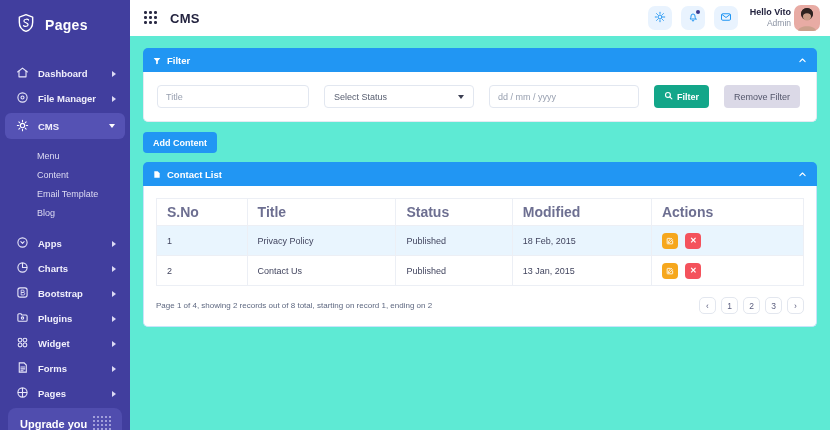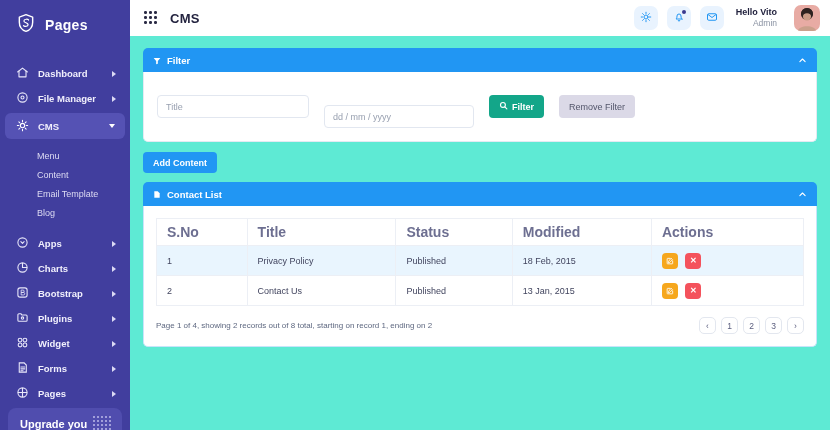--- a/index.html
+++ b/index.html
@@ -32,36 +32,36 @@
   .dots9 i { width:2.5px; height:2.5px; border-radius:50%; background:#2b2b45; }
   .page-title { font-size:13px; font-weight:bold; color:#23233f; margin-left:12px; letter-spacing:.3px; }
   .topbar-right { margin-left:auto; display:flex; align-items:center; }
   .search-box { position:relative; width:126px; }
   .search-box svg { position:absolute; left:7px; top:6px; }
   .search-input { width:100%; height:23px; border:1px solid #e7ebf2; border-radius:5px; padding:0 6px 0 24px; font-size:9px; color:#3f4254; outline:none; font-family:inherit; }
   .search-input::placeholder { color:#98a0b0; }
   .icon-btn { width:24px; height:24px; border:none; border-radius:7px; background:#e9f3fe; margin-left:9px; display:flex; align-items:center; justify-content:center; cursor:pointer; position:relative; }
   .badge-dot { position:absolute; top:4px; right:5px; width:4px; height:4px; border-radius:50%; background:#3b3a8f; }
   .user { display:flex; align-items:center; margin-left:12px; cursor:pointer; }
-  .user-text { text-align:right; margin-right:17px; line-height:1.25; }
+  .user-text { text-align:right; margin-right:3px; line-height:1.25; }
   .user-name { display:block; font-size:9px; font-weight:bold; color:#23233f; }
   .user-role { display:block; font-size:8.5px; color:#8b93a3; }
   .avatar { width:26px; height:26px; border-radius:7px; overflow:hidden; }
 
   
   .content { flex:1; background:#5eead4; padding:12px 13px; overflow:hidden; }
   .card { border-radius:5px; }
   .card-header { height:24px; background:#2196f3; border-radius:5px 5px 0 0; display:flex; align-items:center; padding:0 10px; color:#fff; cursor:pointer; }
   .card-header .hdr-title { font-size:9.5px; font-weight:bold; margin-left:6px; }
   .card-header .chev { margin-left:auto; }
   .filter-body { background:#fff; border:1px solid #e4eaf3; border-top:none; border-radius:0 0 5px 5px; padding:13px; display:flex; align-items:center; gap:15px; }
   .f-input { height:23px; border:1px solid #e2e7f0; border-radius:4px; padding:0 8px; font-size:9px; color:#3f4254; outline:none; font-family:inherit; }
   .f-input::placeholder { color:#98a0b0; }
   .f-title { width:152px; }
-  .f-date { width:150px;margin-top:20px; }
+  .f-date { width:150px; }
   .f-select { width:150px; height:23px; border:1px solid #e2e7f0; border-radius:4px; padding:0 9px; font-size:9px; color:#5a6072; display:flex; align-items:center; justify-content:space-between; cursor:pointer; background:#fff; }
   .sel-caret { width:0; height:0; border-left:3px solid transparent; border-right:3px solid transparent; border-top:4px solid #3c3f52; }
   .btn { border:none; border-radius:4px; font-family:inherit; font-size:9px; font-weight:bold; cursor:pointer; height:23px; display:inline-flex; align-items:center; justify-content:center; }
   .btn-filter { background:#13a689; color:#fff; padding:0 10px; gap:4px; }
   .btn-remove { background:#dbd9e7; color:#53566b; padding:0 10px; font-weight:normal; }
   .btn-add { background:#2196f3; color:#fff; height:21px; padding:8px 10px; margin:10px 0 9px 0; }
 
   .list-body { background:#fff; border:1px solid #c9e4fa; border-top:none; border-radius:0 0 5px 5px; padding:12px; }
   table { width:100%; border-collapse:collapse; }
   th, td { border:1px solid #eceff5; padding:0 10px; text-align:left; }
@@ -288,20 +288,24 @@
           <span><svg width="8" height="8" viewBox="0 0 24 24" fill="#fff">
                 <path d="M2 3 H22 L14.5 12 V20 L9.5 22 V12 Z"></path>
               </svg></span>
           <span class="hdr-title">Filter</span>
           <span class="chev"><svg width="9" height="9" viewBox="0 0 24 24" fill="none" stroke="#fff" stroke-width="3" stroke-linecap="round" stroke-linejoin="round">
                 <path d="M5 15 L12 8 L19 15"></path>
               </svg></span>
         </div>
         <div class="filter-body">
           <input class="f-input f-title" type="text" placeholder="Title" style="">
+          <div class="f-select">
+            <span>Select Status</span>
+            <span class="sel-caret"></span>
+          </div>
           <input class="f-input f-date" type="text" placeholder="dd / mm / yyyy" style="">
           <button class="btn btn-filter">
             <span><svg width="9" height="9" viewBox="0 0 24 24" fill="none" stroke="#fff" stroke-width="3" stroke-linecap="round">
                   <circle cx="10.5" cy="10.5" r="6.5"></circle>
                   <path d="M15.5 15.5 L21 21"></path>
                 </svg></span>
             <span>Filter</span>
           </button>
           <button class="btn btn-remove">Remove Filter</button>
         </div>

